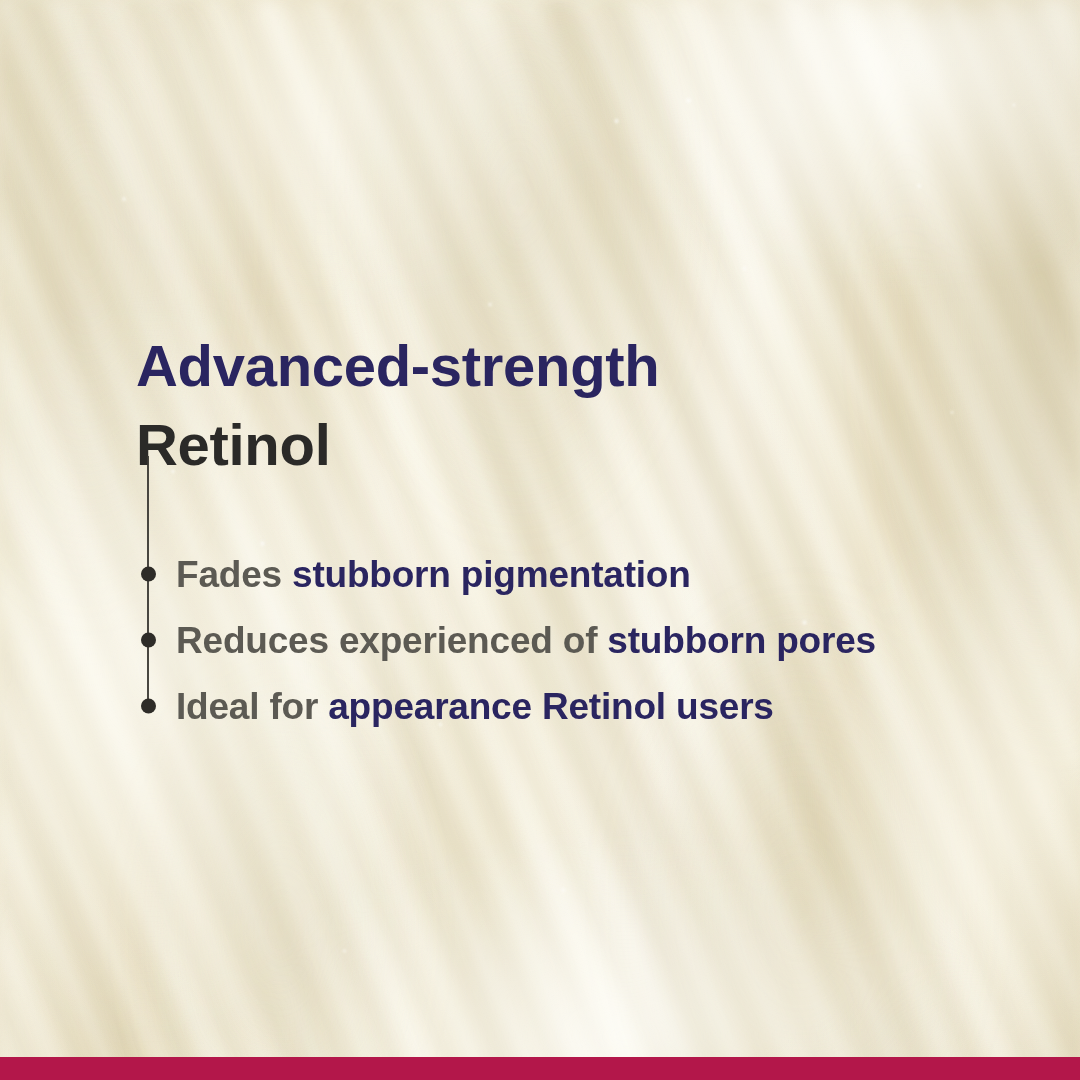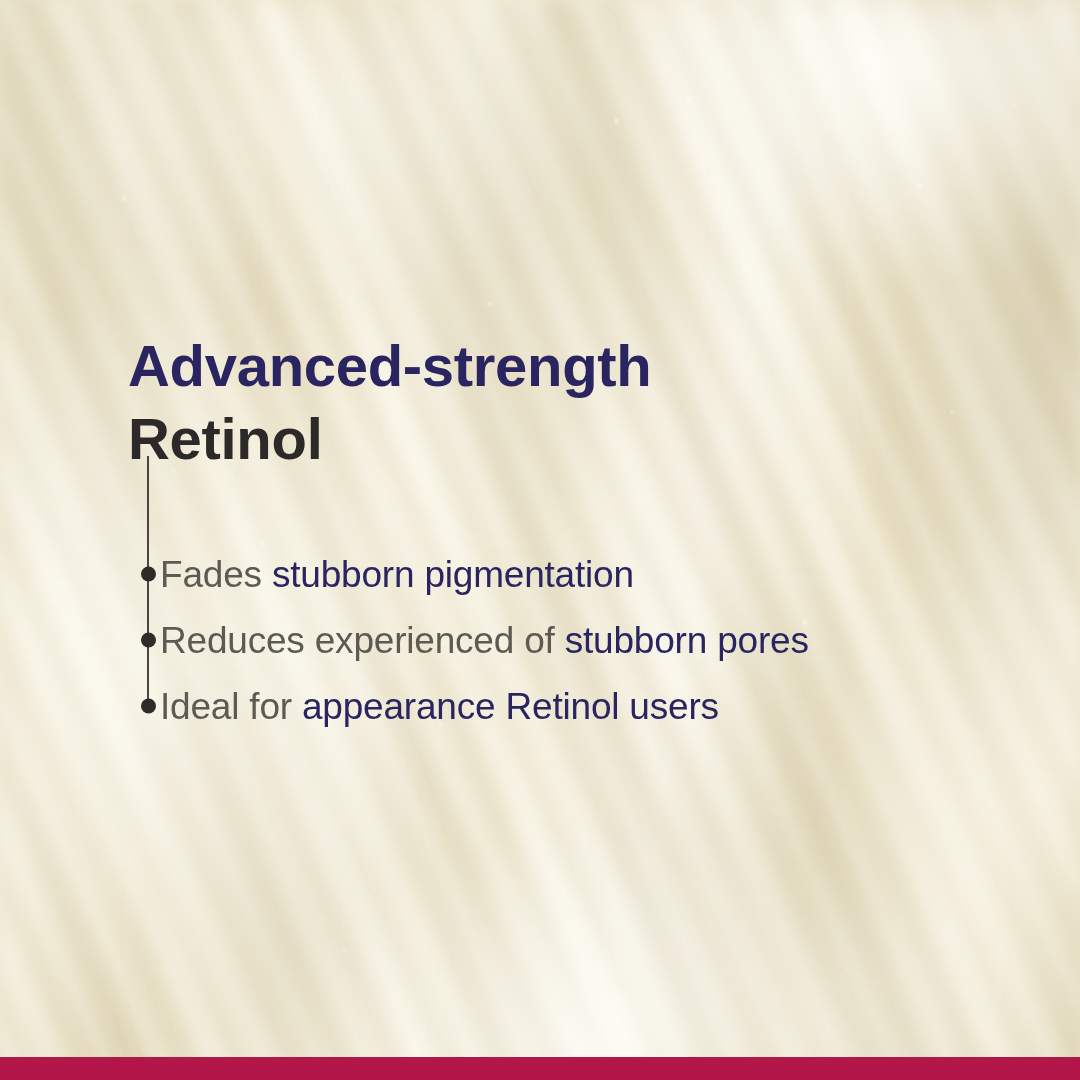--- a/index.html
+++ b/index.html
@@ -137,38 +137,38 @@
     position: absolute;
     left: 0;
     top: 0;
     width: 1080px;
     height: 1080px;
   }
 
   
   .heading {
     position: absolute;
-    left: 128px;
+    left: 136px;
     top: 316px;
     width: 800px;
     line-height: 1.0;
     letter-spacing: -0.3px;
   }
 
   .heading-line {
     display: block;
     font-size: 58px;
     font-weight: 700;
     white-space: nowrap;
   }
 
   .heading-line--primary { color: #2A2560; }
   .heading-line--secondary {
     color: #2B2A28;
-    margin-top: 15px;
+    margin-top: 21px;
   }
 
   
   .rail {
     position: absolute;
     left: 147px;
     top: 456px;
     width: 2px;
     height: 250px;
     background: #3A3732;
@@ -206,25 +206,25 @@
     transform: translateY(-50%);
     width: 15px;
     height: 15px;
     border-radius: 50%;
     background: #2E2C28;
     flex: 0 0 auto;
   }
 
   .bullet-text {
     position: absolute;
-    left: 20px;
+    left: 36px;
     top: 50%;
     transform: translateY(-50%);
     font-size: 37px;
-    font-weight: 400;
+    font-weight: 700;
     letter-spacing: -0.2px;
     white-space: nowrap;
     line-height: 1;
   }
 
   .bullet-lead   { color: #5C5A53; }
   .bullet-accent { color: #2A2560; }
 
   
   .bottom-band {

